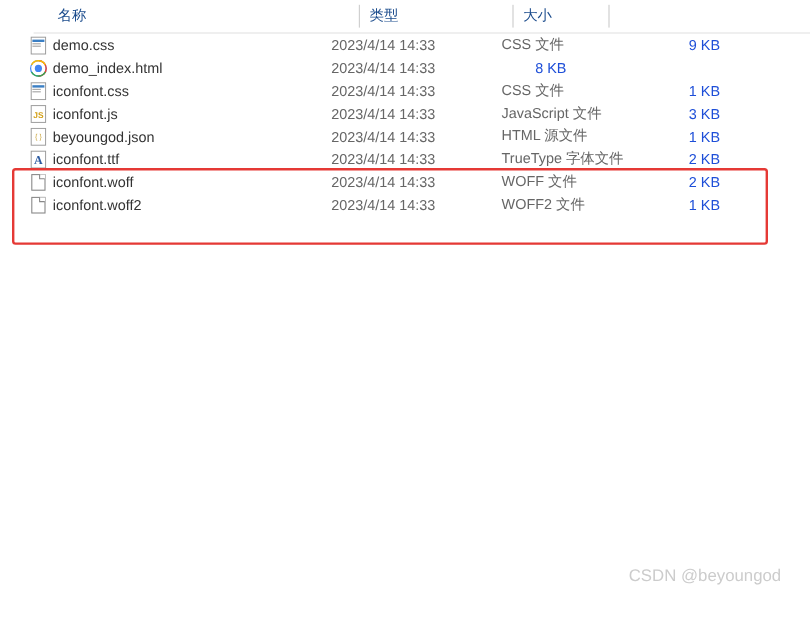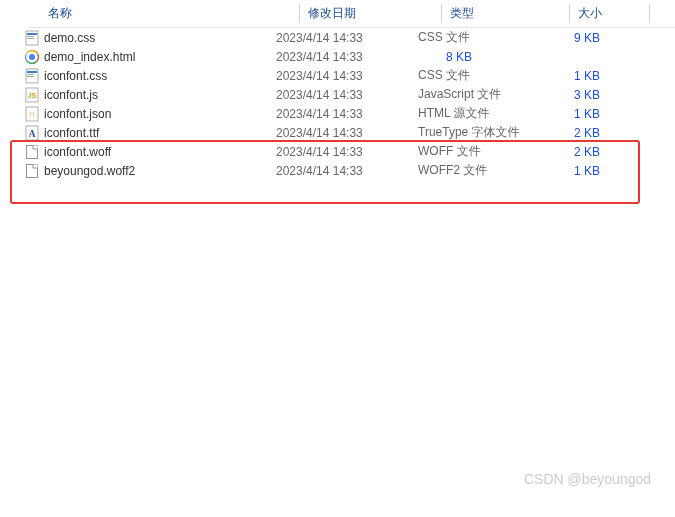--- a/index.html
+++ b/index.html
@@ -80,21 +80,20 @@
       font-size: 14px;
       font-family: Arial, sans-serif;
     }
   </style>
 </head>
 <body>
 
 <div class="file-view">
   <div class="header-row">
     <div class="header-cell col-name">名称</div>
-    <div class="header-cell col-date">修改日期</div>
     <div class="header-cell col-type">类型</div>
     <div class="header-cell col-size">大小</div>
   </div>
   <div id="file-rows">
       <div class="file-row">
         <div class="cell cell-name">
           <span class="icon">
             <svg width="16" height="16" viewBox="0 0 16 16">
               <rect x="2" y="1" width="12" height="14" fill="#fff" stroke="#999" stroke-width="0.8"></rect>
               <rect x="3" y="3" width="10" height="2" fill="#3b7fc4"></rect>
@@ -155,21 +154,21 @@
         <div class="cell cell-size">3 KB</div>
       </div>
       <div class="file-row">
         <div class="cell cell-name">
           <span class="icon">
             <svg width="16" height="16" viewBox="0 0 16 16">
               <rect x="2" y="1" width="12" height="14" fill="#fff" stroke="#999" stroke-width="0.8"></rect>
               <text x="8" y="10" font-size="6" text-anchor="middle" fill="#caa53d">{ }</text>
             </svg>
           </span>
-          <span>iconfont.json</span>
+          <span>beyoungod.json</span>
         </div>
         <div class="cell cell-date">2023/4/14 14:33</div>
         <div class="cell cell-type">HTML 源文件</div>
         <div class="cell cell-size">1 KB</div>
       </div>
       <div class="file-row">
         <div class="cell cell-name">
           <span class="icon">
             <svg width="16" height="16" viewBox="0 0 16 16">
               <rect x="2" y="1" width="12" height="14" fill="#fff" stroke="#999" stroke-width="0.8"></rect>
@@ -199,21 +198,21 @@
       </div>
       <div class="file-row">
         <div class="cell cell-name">
           <span class="icon">
             <svg width="16" height="16" viewBox="0 0 16 16">
               <rect x="2.5" y="1.5" width="11" height="13" fill="#fff" stroke="#888" stroke-width="0.9"></rect>
               <path d="M9 1.5 L9 5 L13.5 5" fill="none" stroke="#888" stroke-width="0.9"></path>
               <path d="M9 1.5 L13.5 5 L13.5 1.5 Z" fill="#fff"></path>
             </svg>
           </span>
-          <span>beyoungod.woff2</span>
+          <span>iconfont.woff2</span>
         </div>
         <div class="cell cell-date">2023/4/14 14:33</div>
         <div class="cell cell-type">WOFF2 文件</div>
         <div class="cell cell-size">1 KB</div>
       </div>
     </div>
 </div>
 
 <div class="highlight-box"></div>
 

